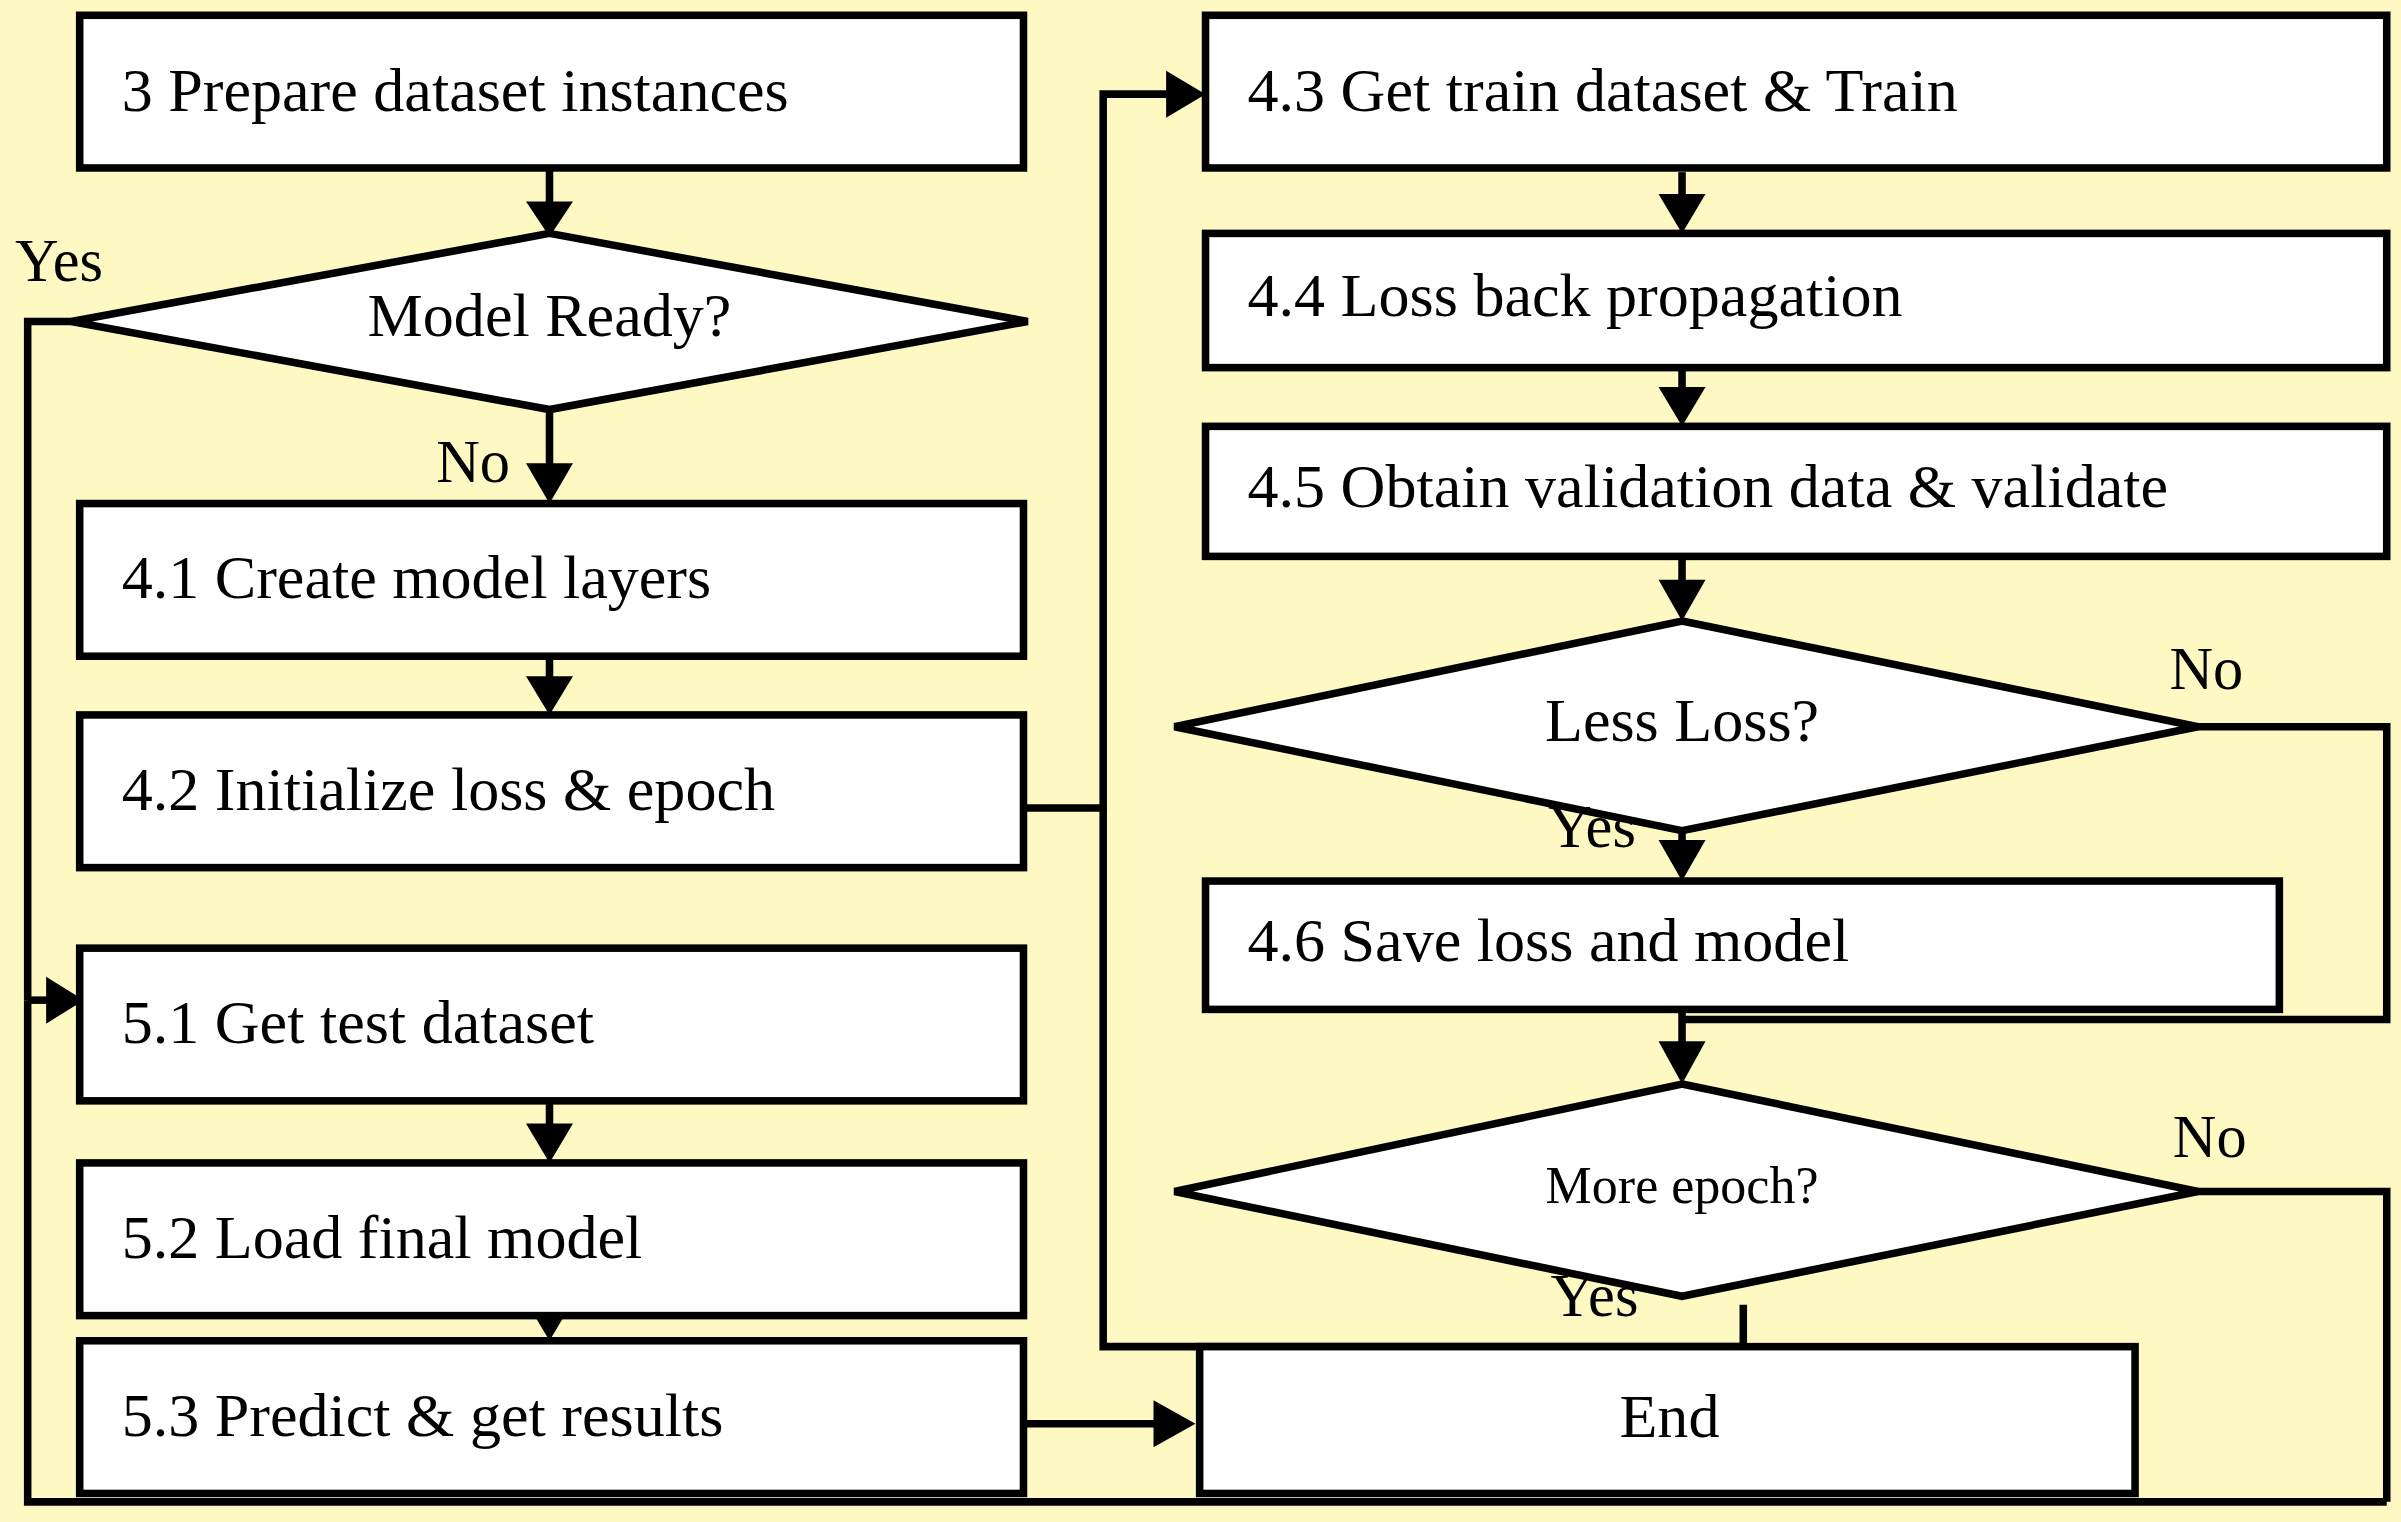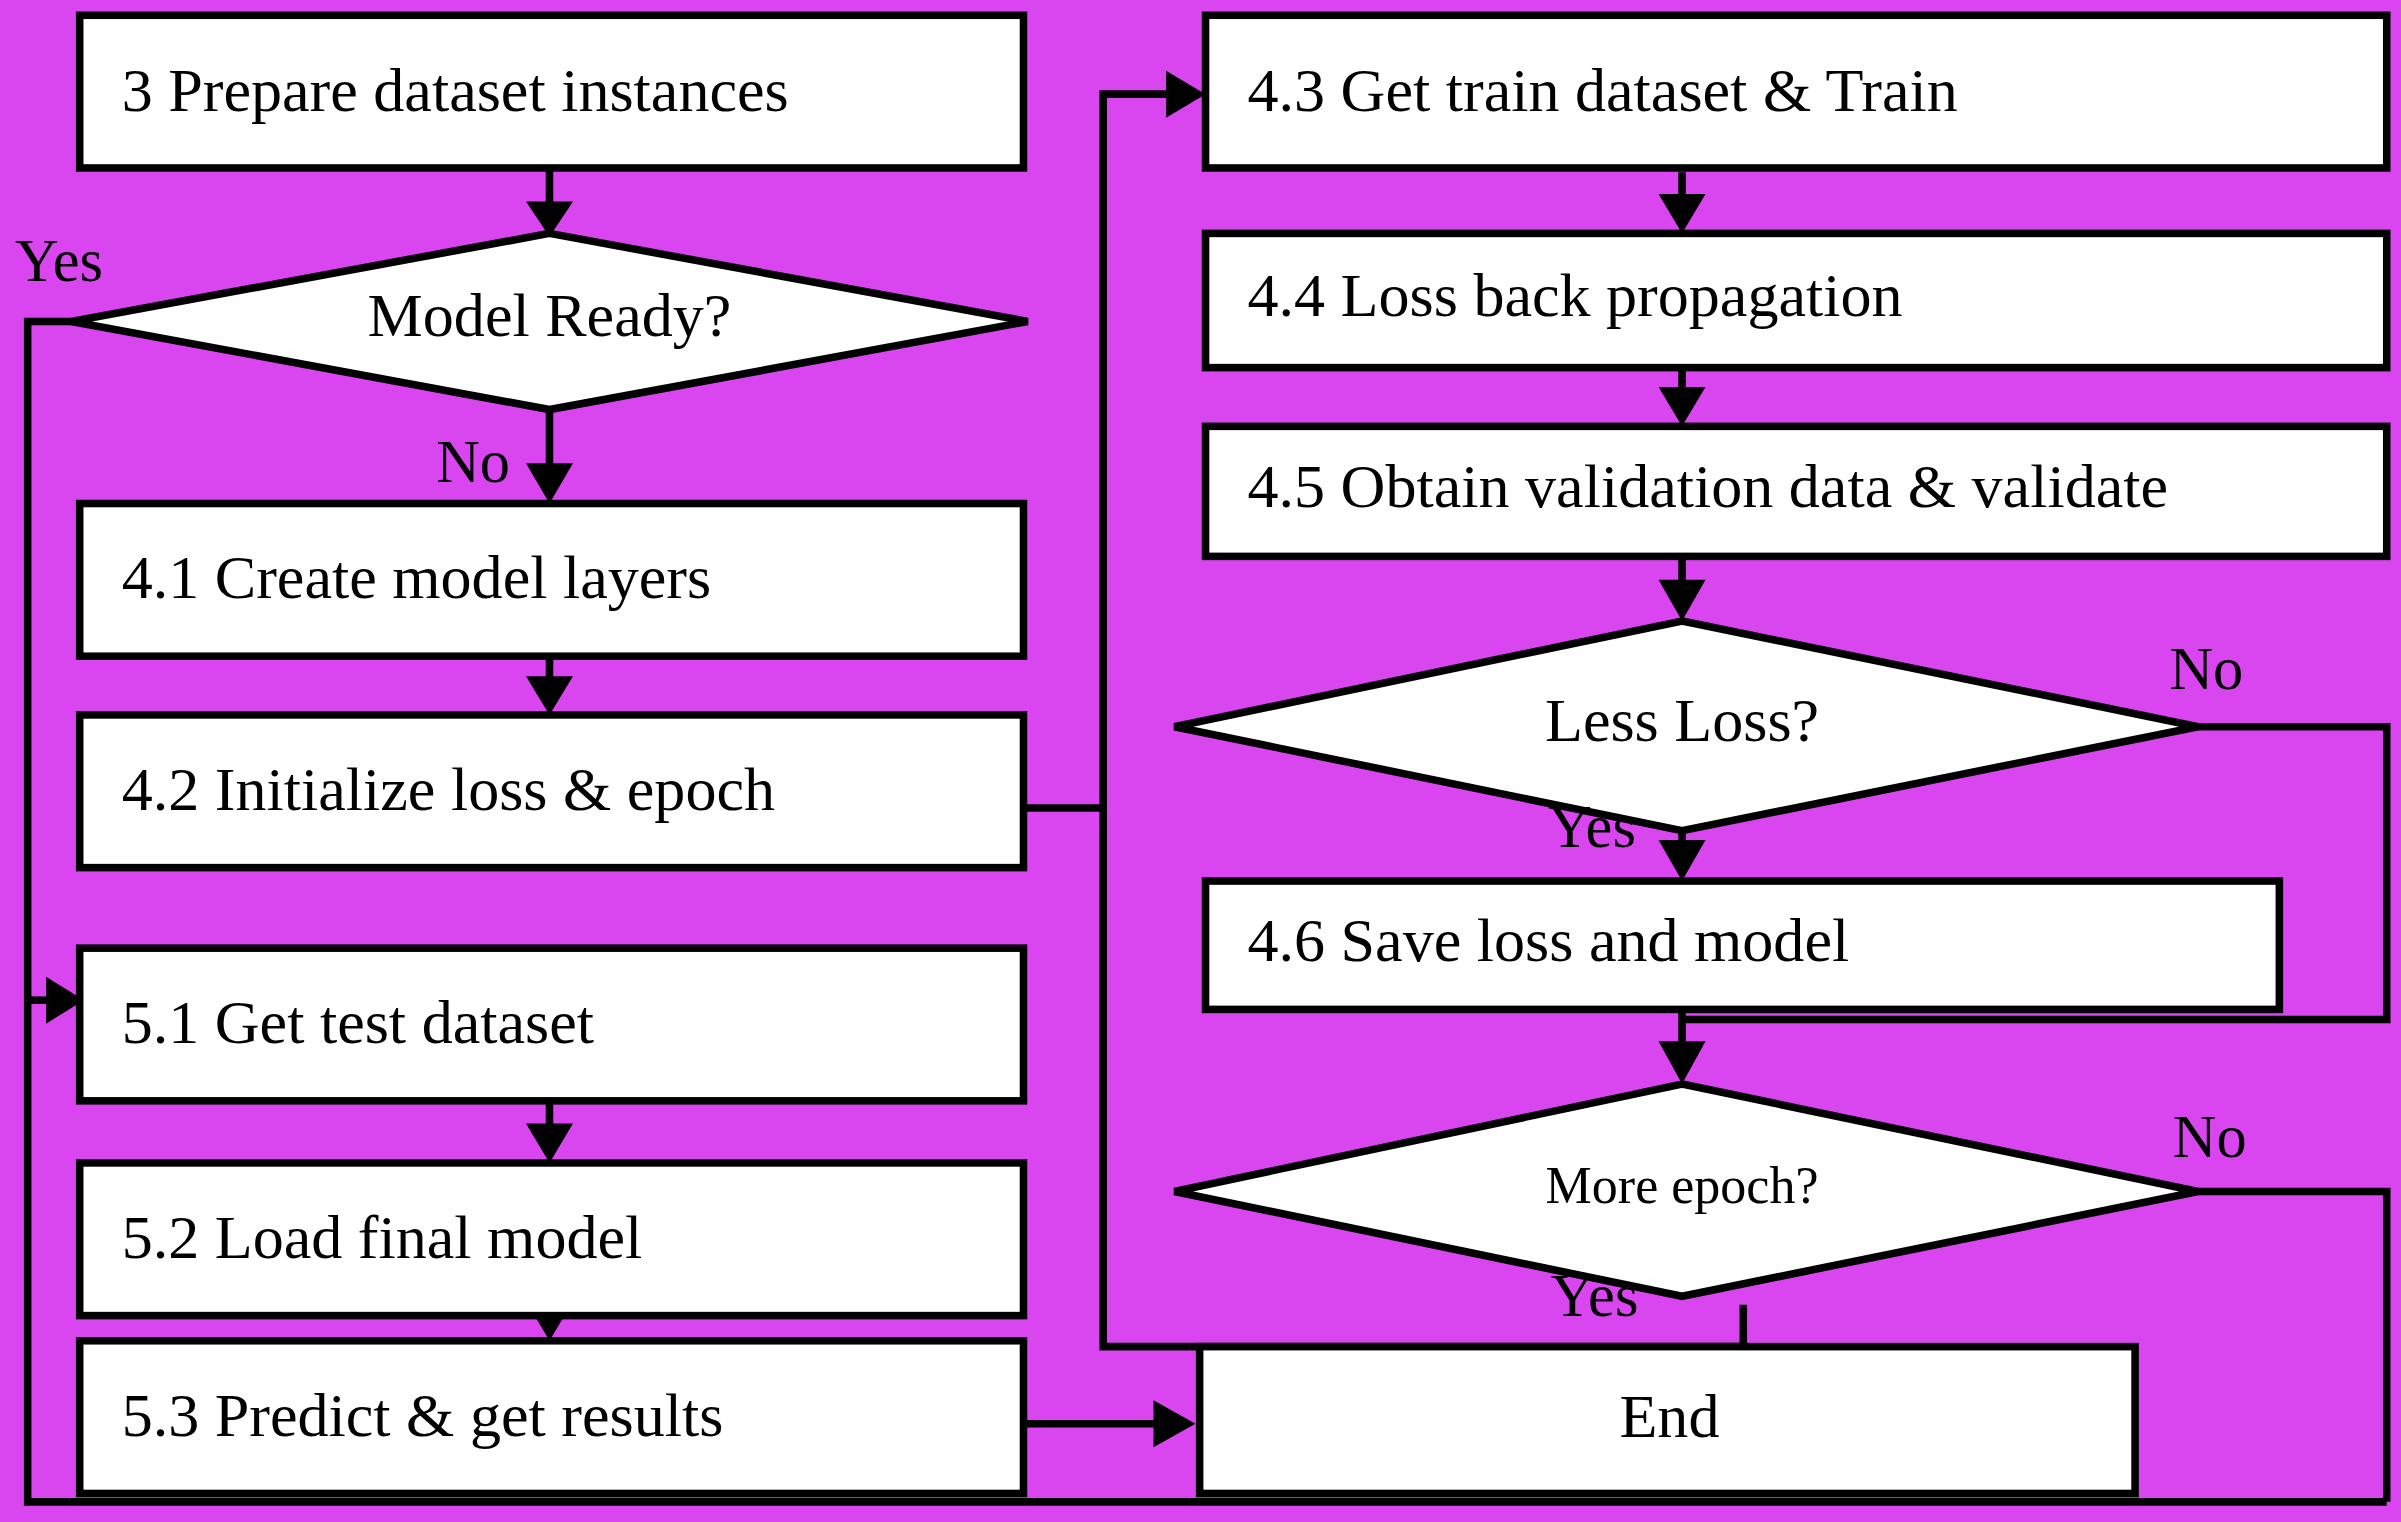--- a/index.html
+++ b/index.html
@@ -7,21 +7,21 @@
     padding: 0;
     background: #ffffff;
   }
   body {
     font-family: "Liberation Serif", "DejaVu Serif", serif;
   }
   #chart-root {
     position: relative;
     width: 2401px;
     height: 1523px;
-    background: #d946ef;
+    background: #fef9c3;
     overflow: hidden;
   }
   svg.flow {
     display: block;
     width: 2401px;
     height: 1523px;
   }
   .node-rect {
     fill: #ffffff;
     stroke: #000000;

